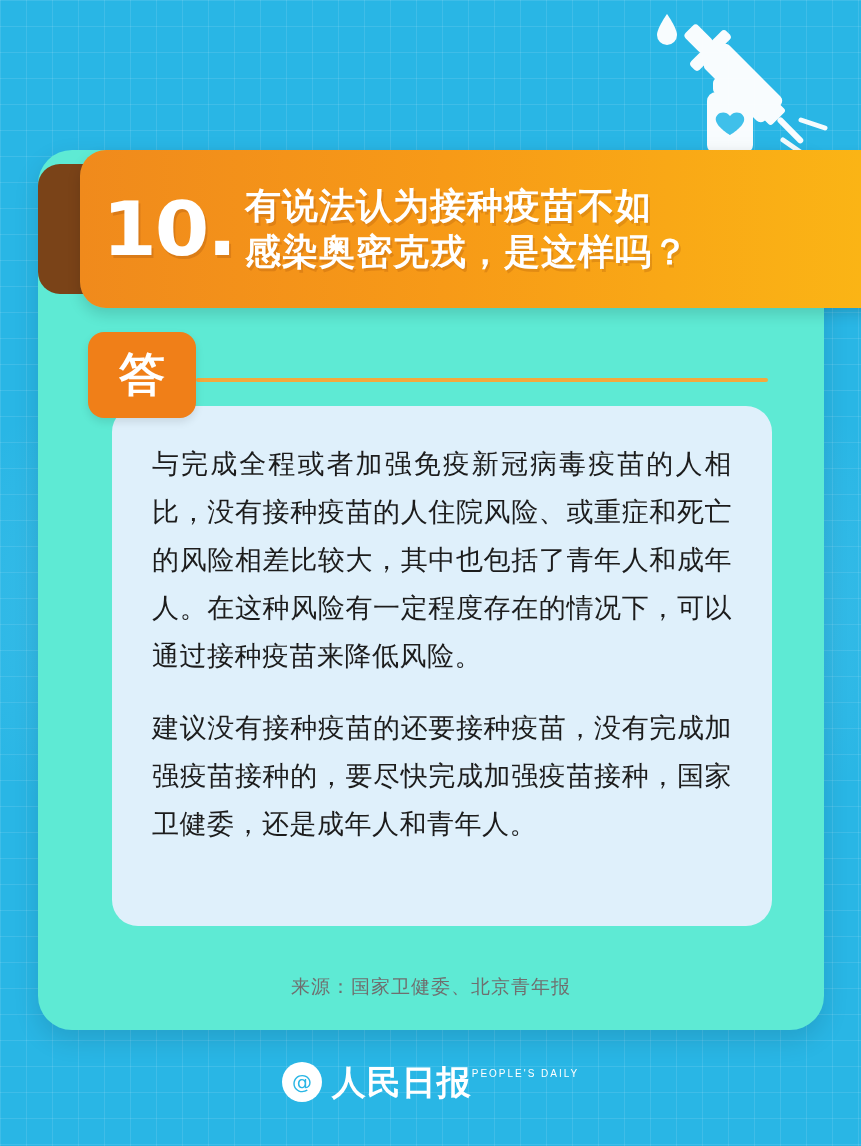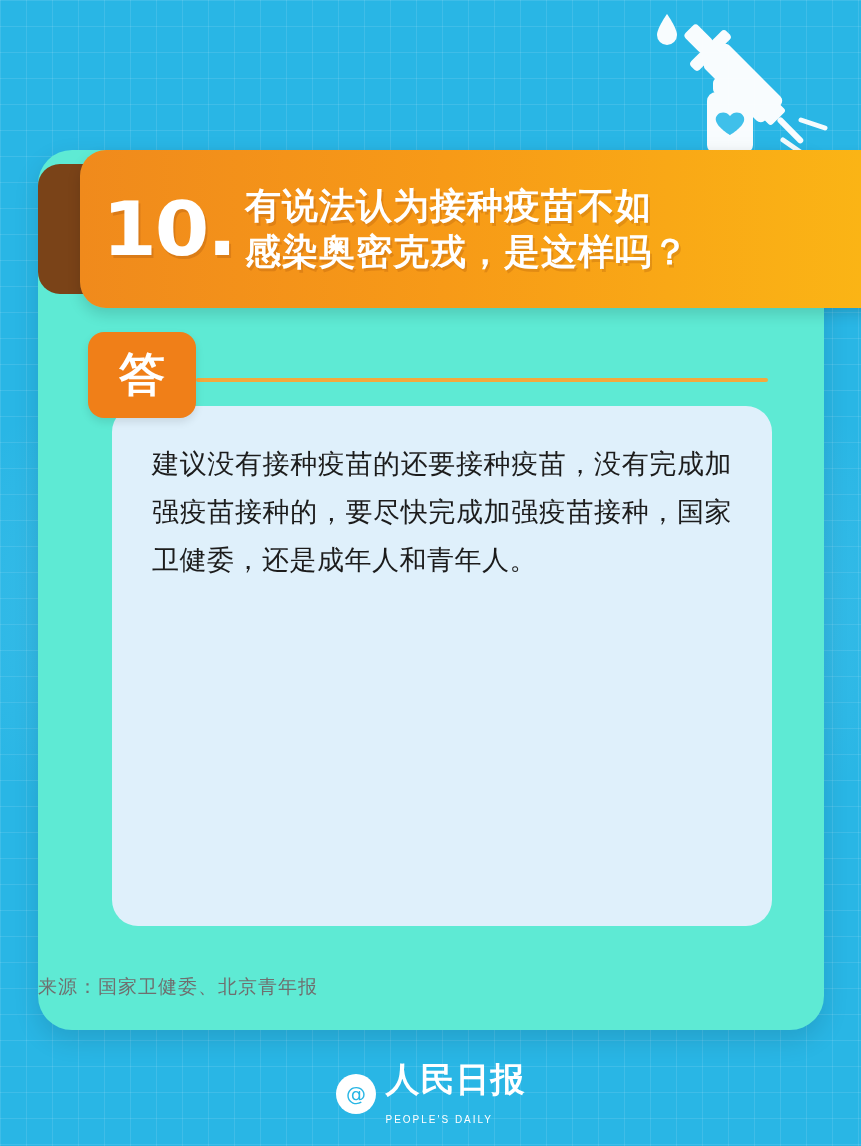--- a/index.html
+++ b/index.html
@@ -152,20 +152,21 @@
     text-align: justify;
     letter-spacing: 0.5px;
   }
   .answer-panel p:last-child { margin-bottom: 0; }
 
   .source {
     position: absolute;
     left: 0;
     right: 0;
     top: 824px;
+    text-align: center;
     font-family: "DejaVu Serif", "Liberation Serif", serif;
     font-size: 19px;
     color: #6f6f6f;
     letter-spacing: 1px;
   }
 
   
   .footer {
     position: absolute;
     left: 0;
@@ -191,23 +192,23 @@
     font-size: 34px;
     color: #ffffff;
     letter-spacing: 1px;
     line-height: 1;
   }
   .logo-text-en {
     font-size: 10px;
     color: #ffffff;
     letter-spacing: 2px;
     line-height: 1;
-    margin-top: 19px;
-  }
-  .logo-stack { display: flex; flex-direction: column; }
+    margin-top: 4px;
+  }
+  .logo-stack { display: flex; flex-direction: row; }
 </style>
 </head>
 <body>
 
 <div class="bg">
   <div class="bg-glow"></div>
 </div>
 
 <div class="syringe-wrap">
   <svg width="200" height="170" viewBox="0 0 200 170" xmlns="http://www.w3.org/2000/svg">
@@ -243,20 +244,21 @@
     <div class="qtext">
       <div>有说法认为接种疫苗不如</div>
       <div>感染奥密克戎，是这样吗？</div>
     </div>
   </div>
 
   <div class="ans-badge">答</div>
   <div class="ans-line"></div>
 
   <div class="answer-panel">
+    <p>与完成全程或者加强免疫新冠病毒疫苗的人相比，没有接种疫苗的人住院风险、或重症和死亡的风险相差比较大，其中也包括了青年人和成年人。在这种风险有一定程度存在的情况下，可以通过接种疫苗来降低风险。</p>
     <p>建议没有接种疫苗的还要接种疫苗，没有完成加强疫苗接种的，要尽快完成加强疫苗接种，国家卫健委，还是成年人和青年人。</p>
   </div>
 
   <div class="source">来源：国家卫健委、北京青年报</div>
 </div>
 
 <div class="footer">
   <div class="logo-mark">
     <svg width="26" height="26" viewBox="0 0 26 26" xmlns="http://www.w3.org/2000/svg">
       <text x="13" y="20" text-anchor="middle" font-family="DejaVu Sans, sans-serif" font-size="20" fill="#29b6e5">@</text>

